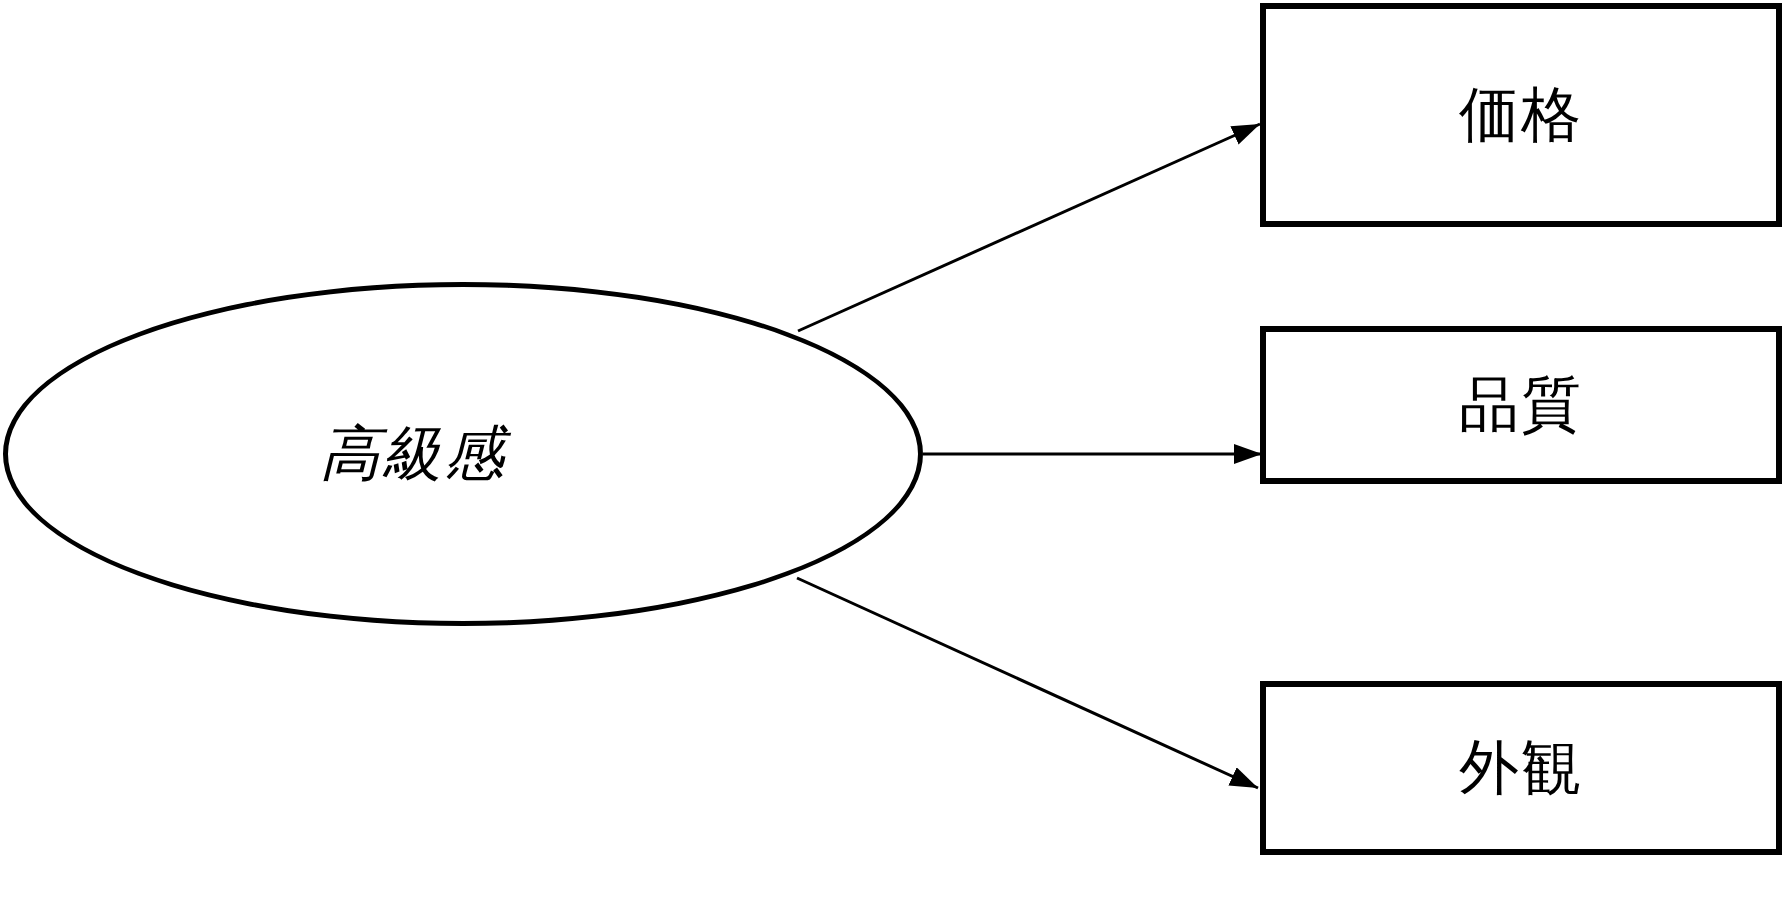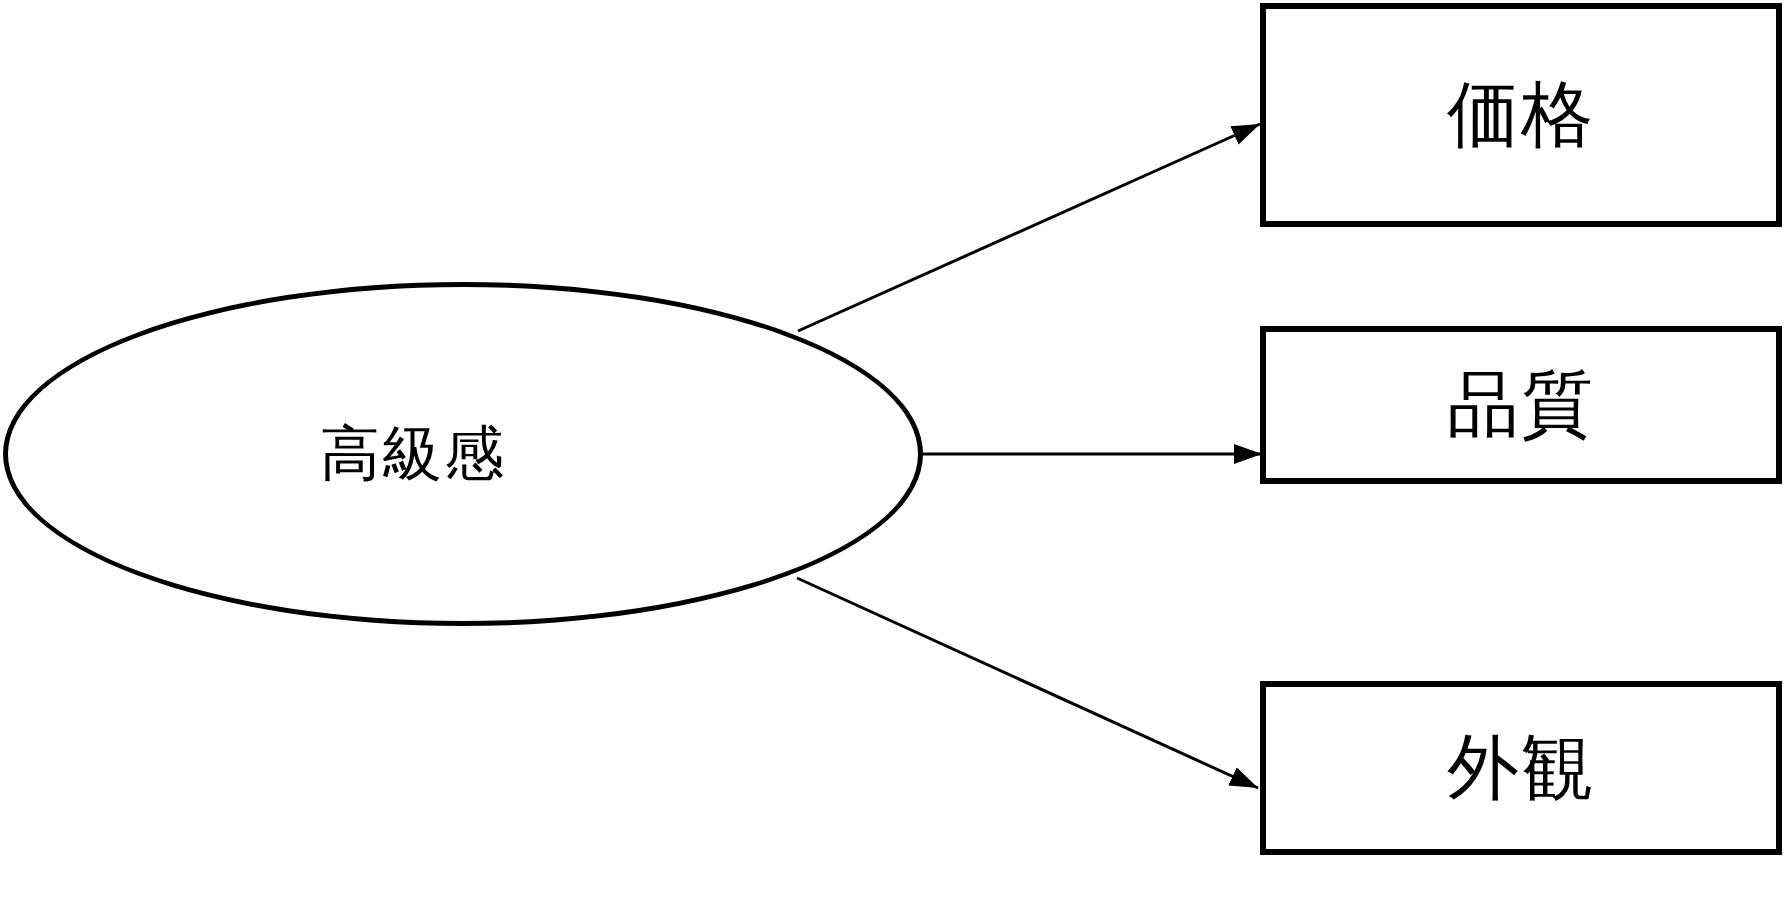--- a/index.html
+++ b/index.html
@@ -34,31 +34,32 @@
   .latent-ellipse {
     left: 3px;
     top: 282px;
     width: 920px;
     height: 344px;
     border: 5px solid #000000;
     border-radius: 50%;
   }
   .latent-ellipse .node-label {
     font-size: 60px;
+    font-style: italic;
     letter-spacing: 2px;
     transform: translateX(-50px);
     white-space: nowrap;
   }
   .indicator-box {
     left: 1260px;
     width: 522px;
     border: 6px solid #000000;
   }
   .indicator-box .node-label {
-    font-size: 72px;
+    font-size: 60px;
     letter-spacing: 2px;
     white-space: nowrap;
   }
   .box-1 { top: 3px;   height: 224px; }
   .box-2 { top: 326px; height: 158px; }
   .box-3 { top: 681px; height: 174px; }
 </style>
 </head>
 <body>
 

